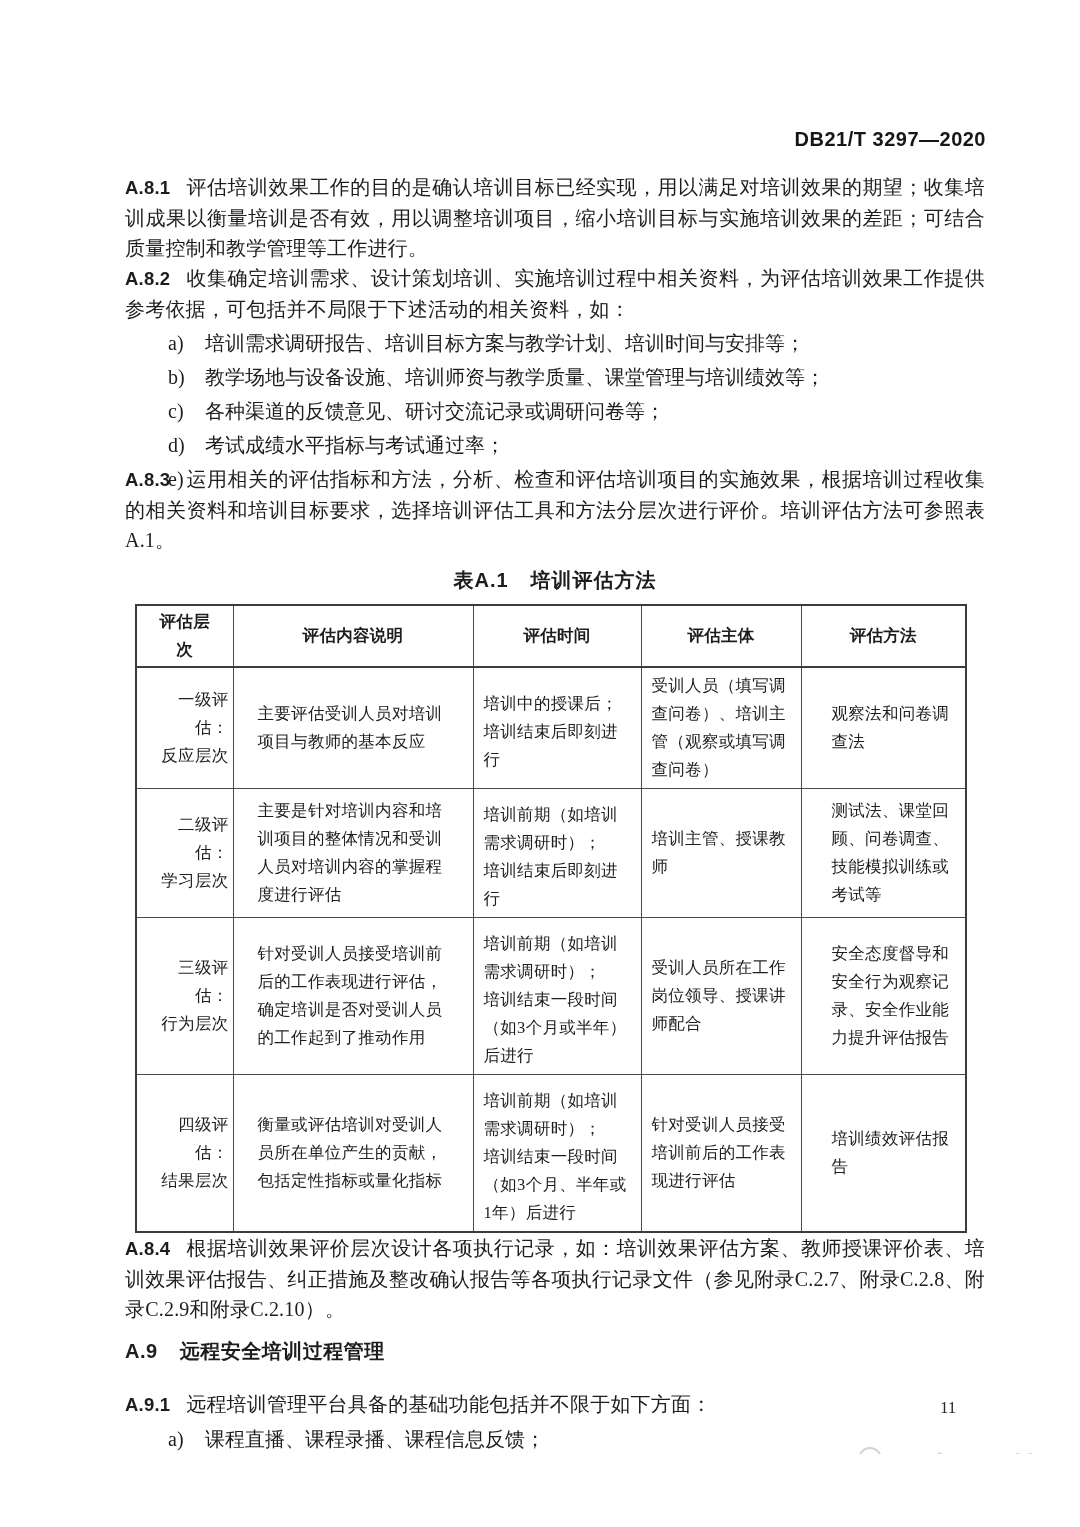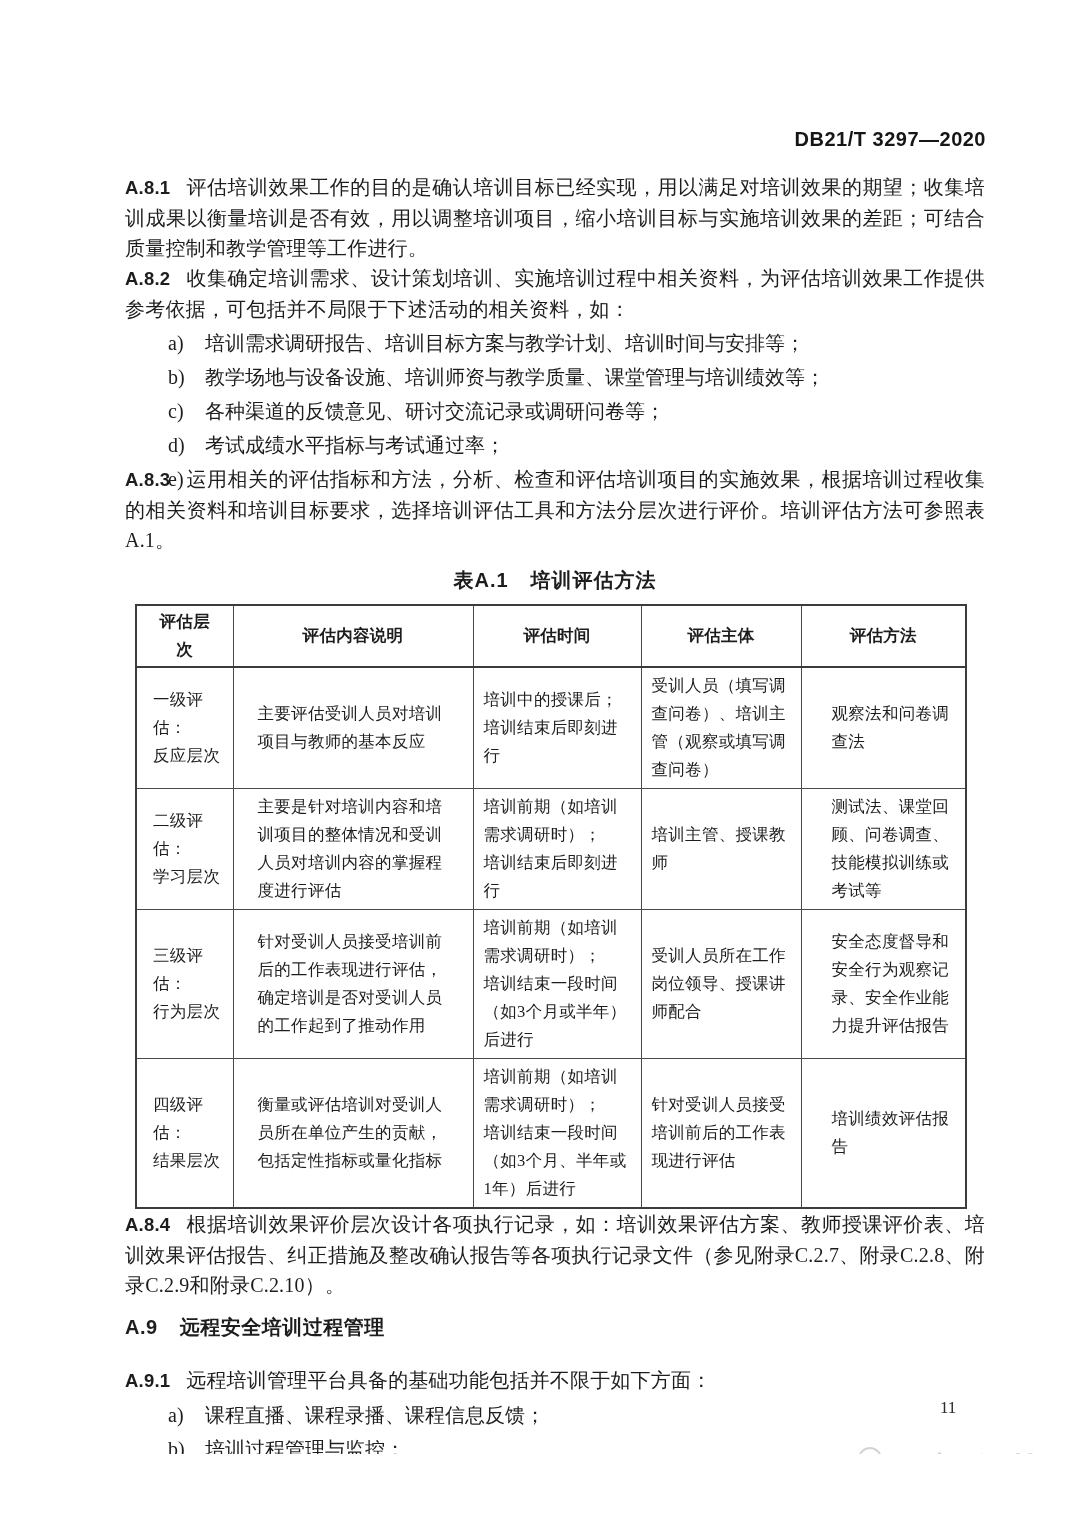--- a/index.html
+++ b/index.html
@@ -43,23 +43,23 @@
     border:1px solid #4a4a4a;
     font-size:16.5px; line-height:28px;
     vertical-align:middle;
     white-space:pre-line;
     letter-spacing:0.3px;
   }
   .eval-table th {
     font-weight:700; text-align:center; height:30px; padding:2px 20px;
     border-bottom:2px solid #3c3c3c;
   }
-  .eval-table td.c1 { text-align:left; padding:4px 4px 4px 16px; }
+  .eval-table td.c1 { text-align:right; padding:4px 4px 4px 16px; }
   .eval-table td.c2 { text-align:left; padding:4px 24px; }
-  .eval-table td.c3 { text-align:left; padding:4px 6px 4px 10px; }
+  .eval-table td.c3 { text-align:left; padding:12px 6px 4px 10px; }
   .eval-table td.c4 { text-align:left; padding:4px 6px 4px 10px; }
   .eval-table td.c5 { text-align:left; padding:4px 6px 4px 30px; }
   tr.row-1 { height:88px; }
   tr.row-2 { height:109px; }
   tr.row-3 { height:141px; }
   tr.row-4 { height:143px; }
   .after-table { margin-top:0; }
   .section-heading {
     margin:14px 0 0 0;
     font-family:"Liberation Sans","DejaVu Sans",sans-serif;

